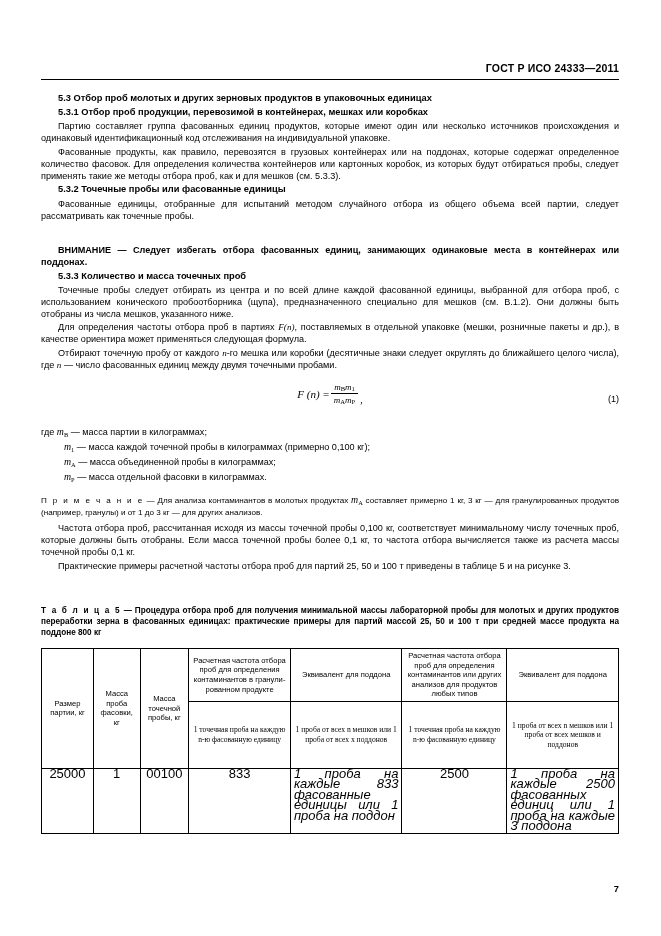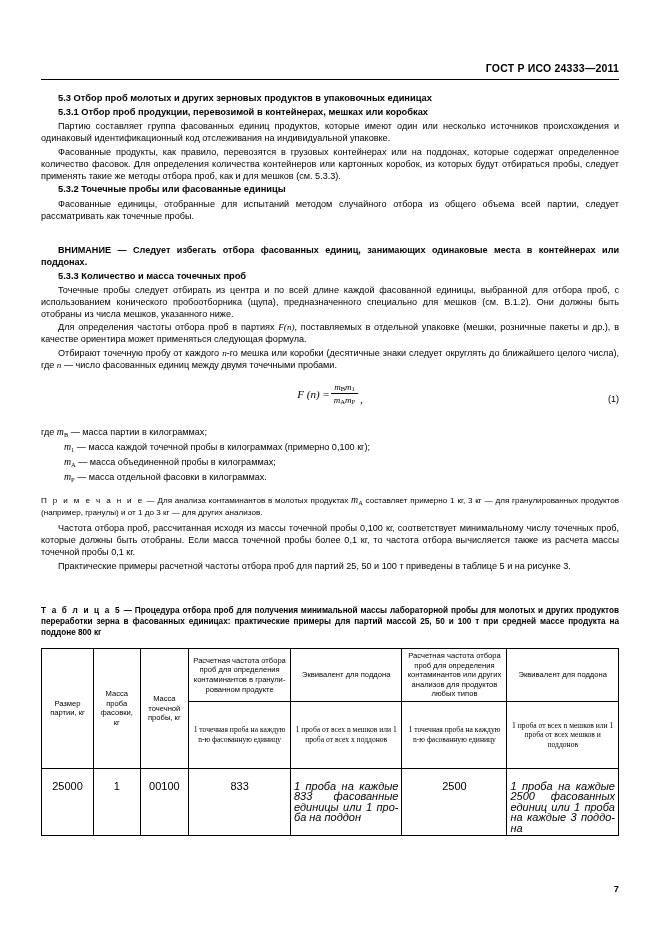--- a/index.html
+++ b/index.html
@@ -192,24 +192,24 @@
   }
   table.t5 td {
     border: 1px solid #000;
     font-size: 7.6px;
     line-height: 9.6px;
     text-align: center;
     vertical-align: middle;
     padding: 2px 3px;
   }
   table.t5 td.data {
-    font-size: 11px;
+    font-size: 13px;
     line-height: 10.4px;
     vertical-align: top;
-    padding-top: 12px;
+    padding-top: 0;
   }
   table.t5 td.data-left {
     text-align: justify;
     text-align-last: left;
     font-style: italic;
   }
   table.t5 td.hrow2 {
     height: 62px;
     font-family: Liberation Serif, serif;
   }

